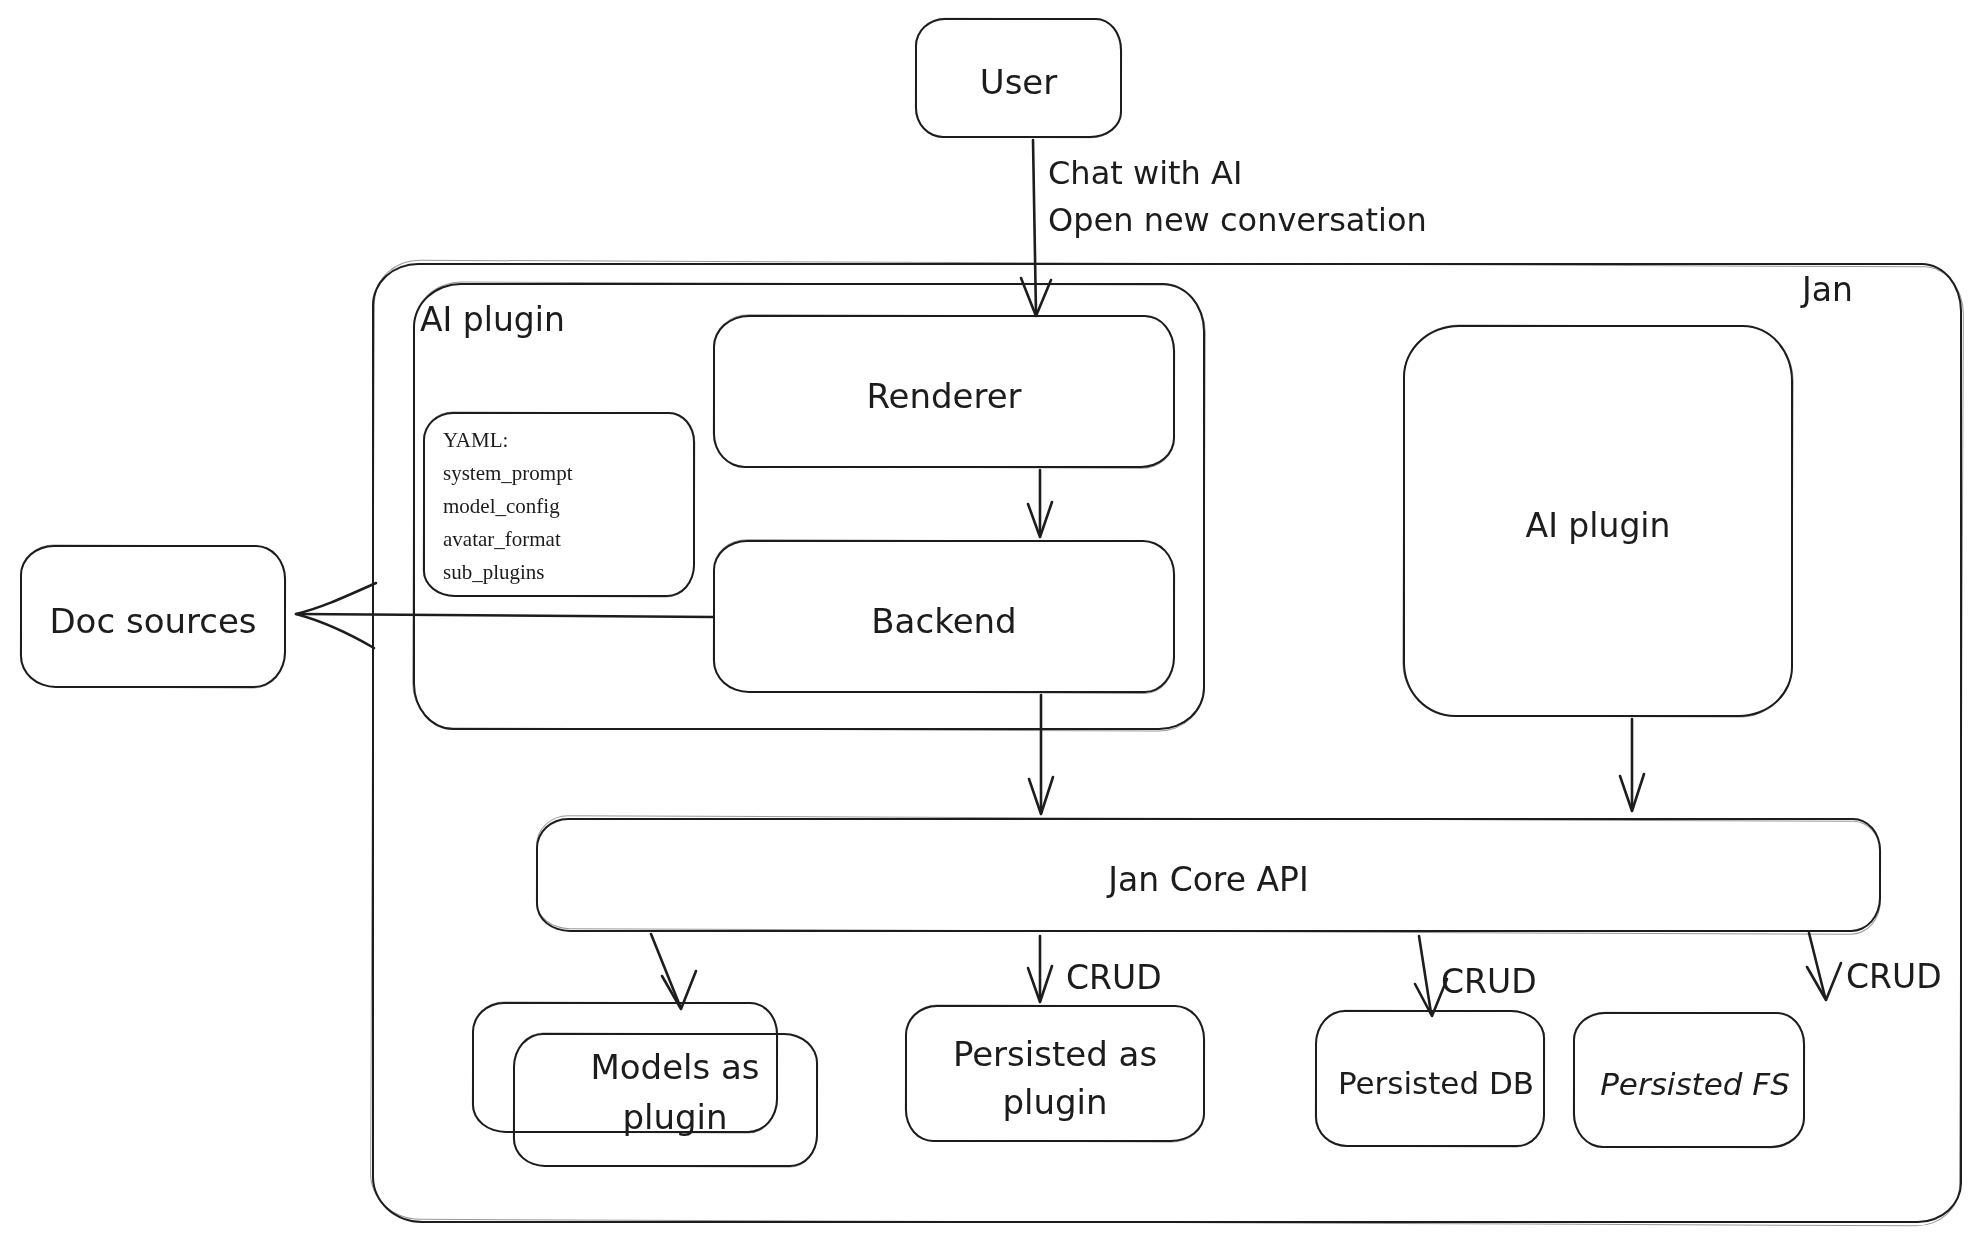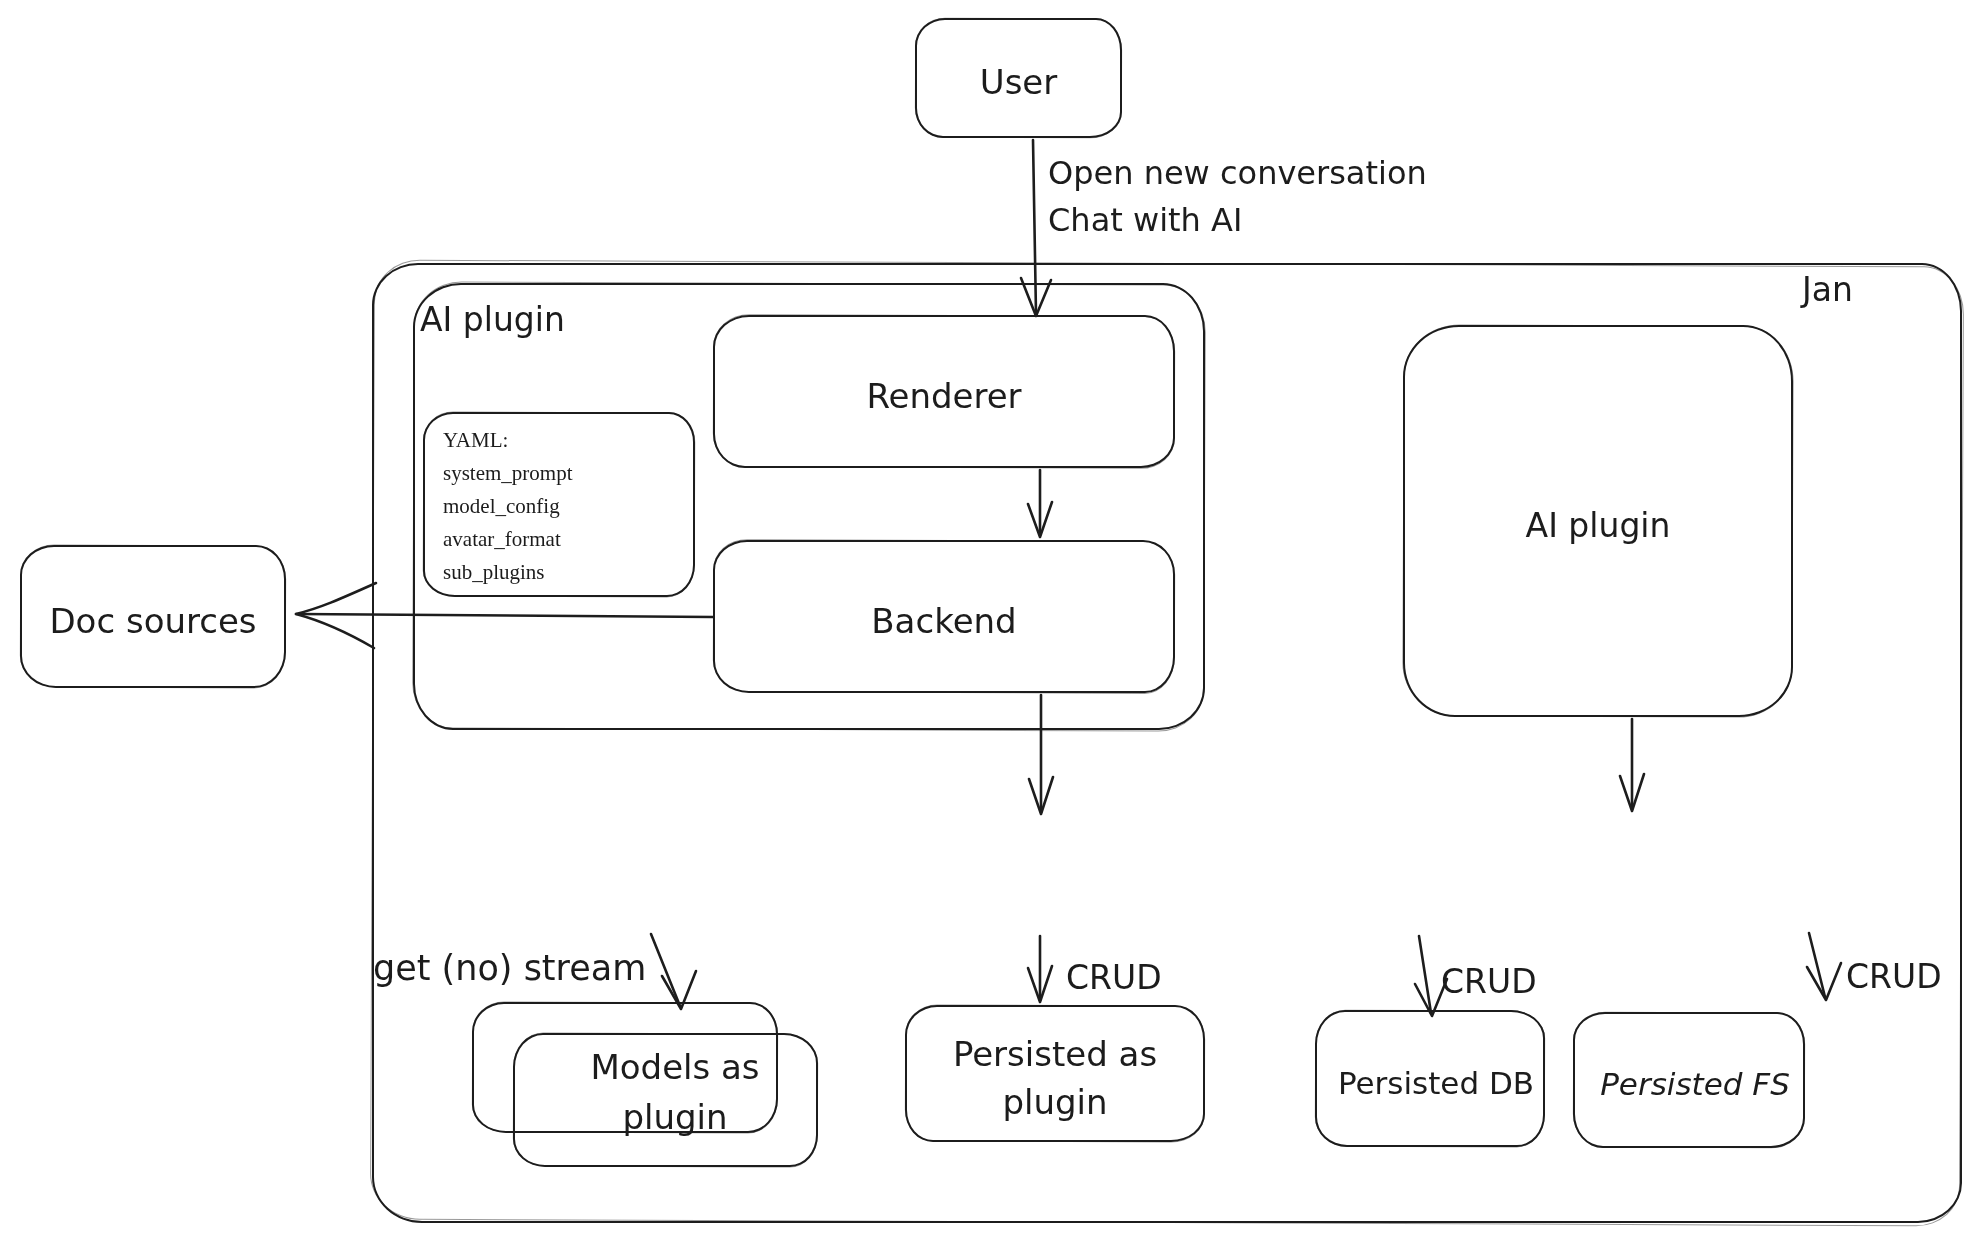--- a/index.html
+++ b/index.html
@@ -60,20 +60,23 @@
   </div>
 
   <div class="box" style="left:1403px;top:325px;width:390px;height:392px;border-radius:56px 50px 54px 52px / 52px 56px 50px 54px;">
     <div class="center-label f33">AI plugin</div>
   </div>
 
   <div class="box" style="left:20px;top:545px;width:266px;height:143px;border-radius:34px 30px 32px 36px / 30px 34px 36px 32px;">
     <div class="center-label f34">Doc sources</div>
   </div>
 
+  <div class="box" style="left:536px;top:818px;width:1345px;height:114px;border-radius:32px 28px 30px 34px / 30px 32px 34px 28px;">
+    <div class="center-label f33">Jan Core API</div>
+  </div>
 
   <div class="box" style="left:472px;top:1002px;width:306px;height:131px;border-radius:32px 28px 30px 34px / 30px 32px 34px 28px;"></div>
   <div class="box" style="left:513px;top:1033px;width:305px;height:134px;border-radius:30px 34px 28px 32px / 34px 30px 32px 28px;"></div>
   <div class="lbl f34" style="left:520px;top:1042px;width:310px;text-align:center;line-height:50px;white-space:normal;">
     <div>Models as</div>
     <div>plugin</div>
   </div>
 
   <div class="box" style="left:905px;top:1005px;width:300px;height:137px;border-radius:32px 30px 34px 28px / 30px 34px 28px 32px;">
     <div class="center-label f34" style="line-height:48px;">
@@ -84,24 +87,23 @@
 
   <div class="box" style="left:1315px;top:1010px;width:230px;height:137px;border-radius:30px 34px 28px 32px / 34px 28px 32px 30px;">
     <div class="center-label f31">Persisted DB</div>
   </div>
 
   <div class="box" style="left:1573px;top:1012px;width:232px;height:136px;border-radius:32px 28px 34px 30px / 28px 32px 30px 34px;font-style:italic;">
     <div class="center-label f31">Persisted FS</div>
   </div>
 
   <div class="lbl f32" style="left:1048px;top:150px;line-height:47px;">
+    <div>Chat with AI</div>
     <div>Open new conversation</div>
-    <div>Chat with AI</div>
   </div>
-  <div class="lbl f35" style="left:373px;top:948px;">get (no) stream</div>
   <div class="lbl f33" style="left:1066px;top:958px;">CRUD</div>
   <div class="lbl f33" style="left:1441px;top:962px;">CRUD</div>
   <div class="lbl f33" style="left:1846px;top:957px;">CRUD</div>
 
   <svg class="wires" width="1981" height="1246" viewBox="0 0 1981 1246">
     <g>
       <path d="M1033 140 L1036 314"></path>
       <path d="M1021 278 L1036 316 L1051 280"></path>
     </g>
     <g>

